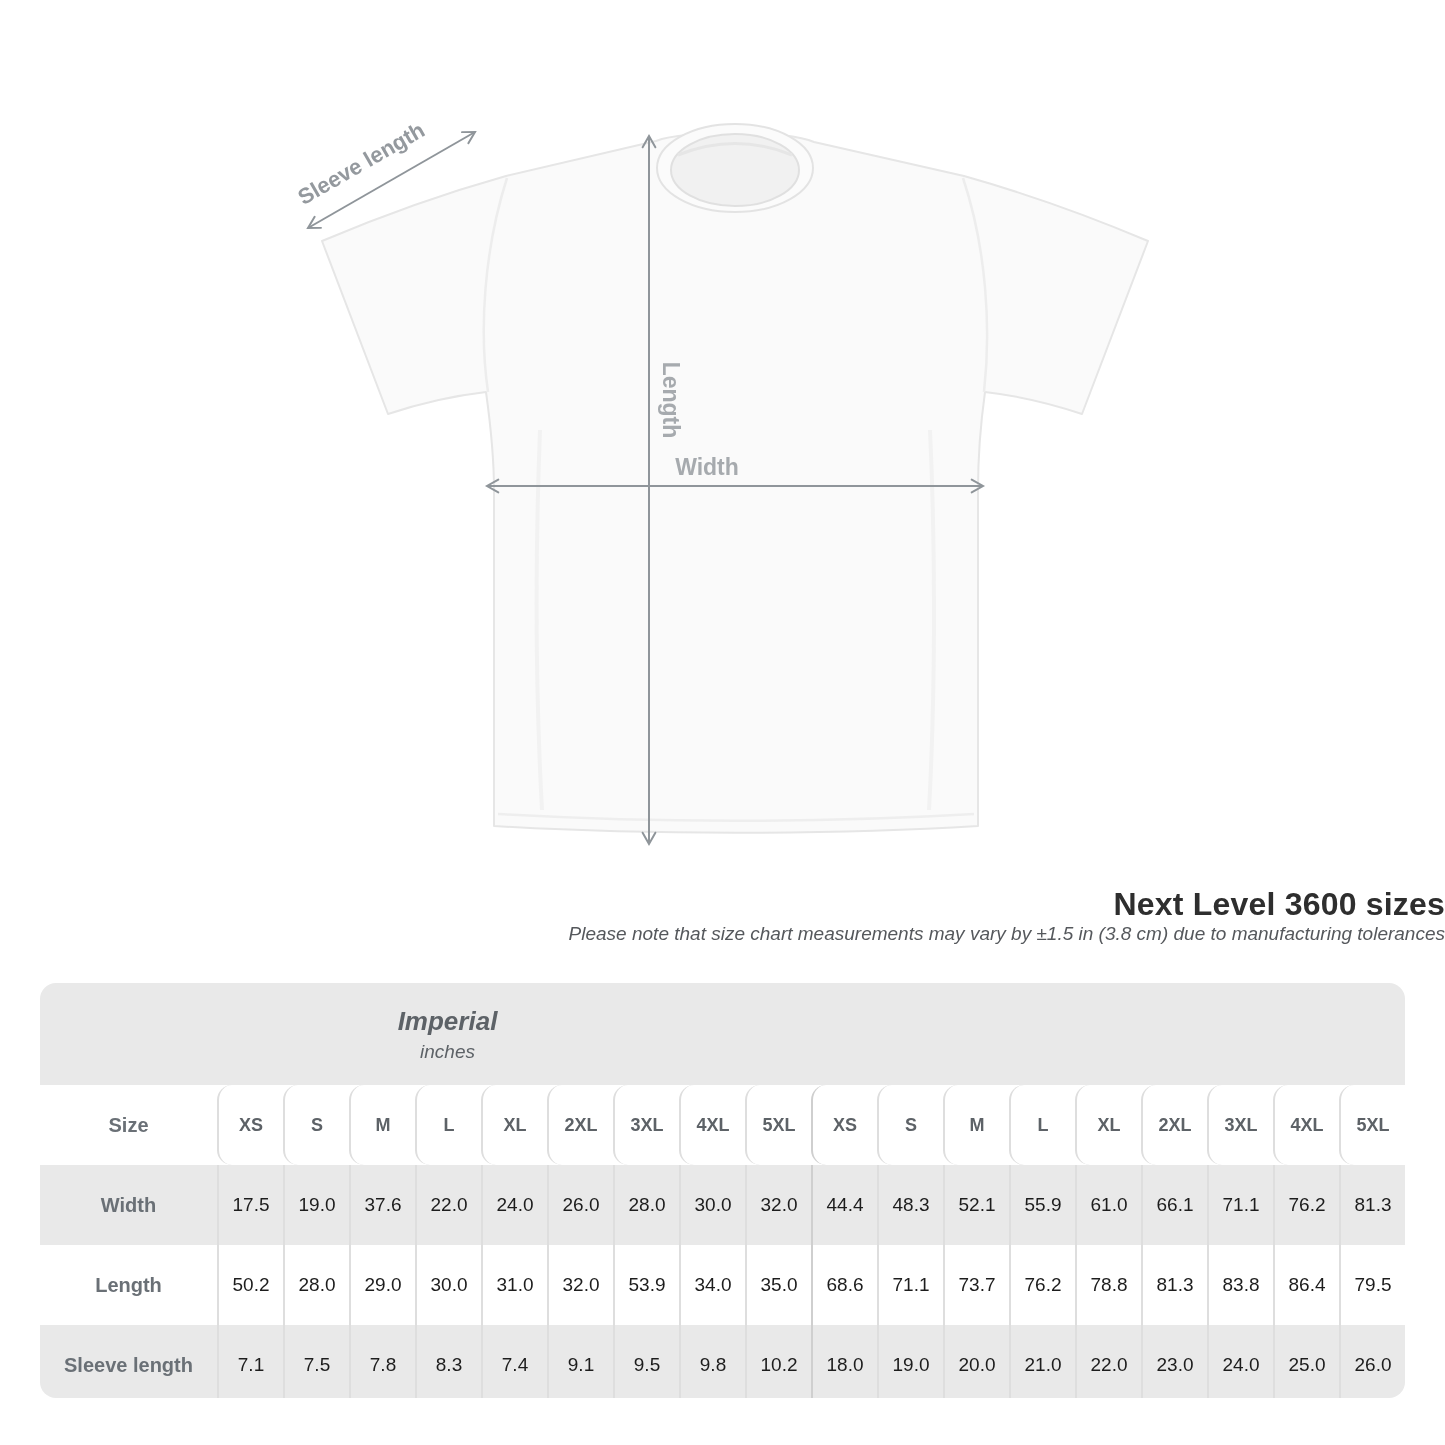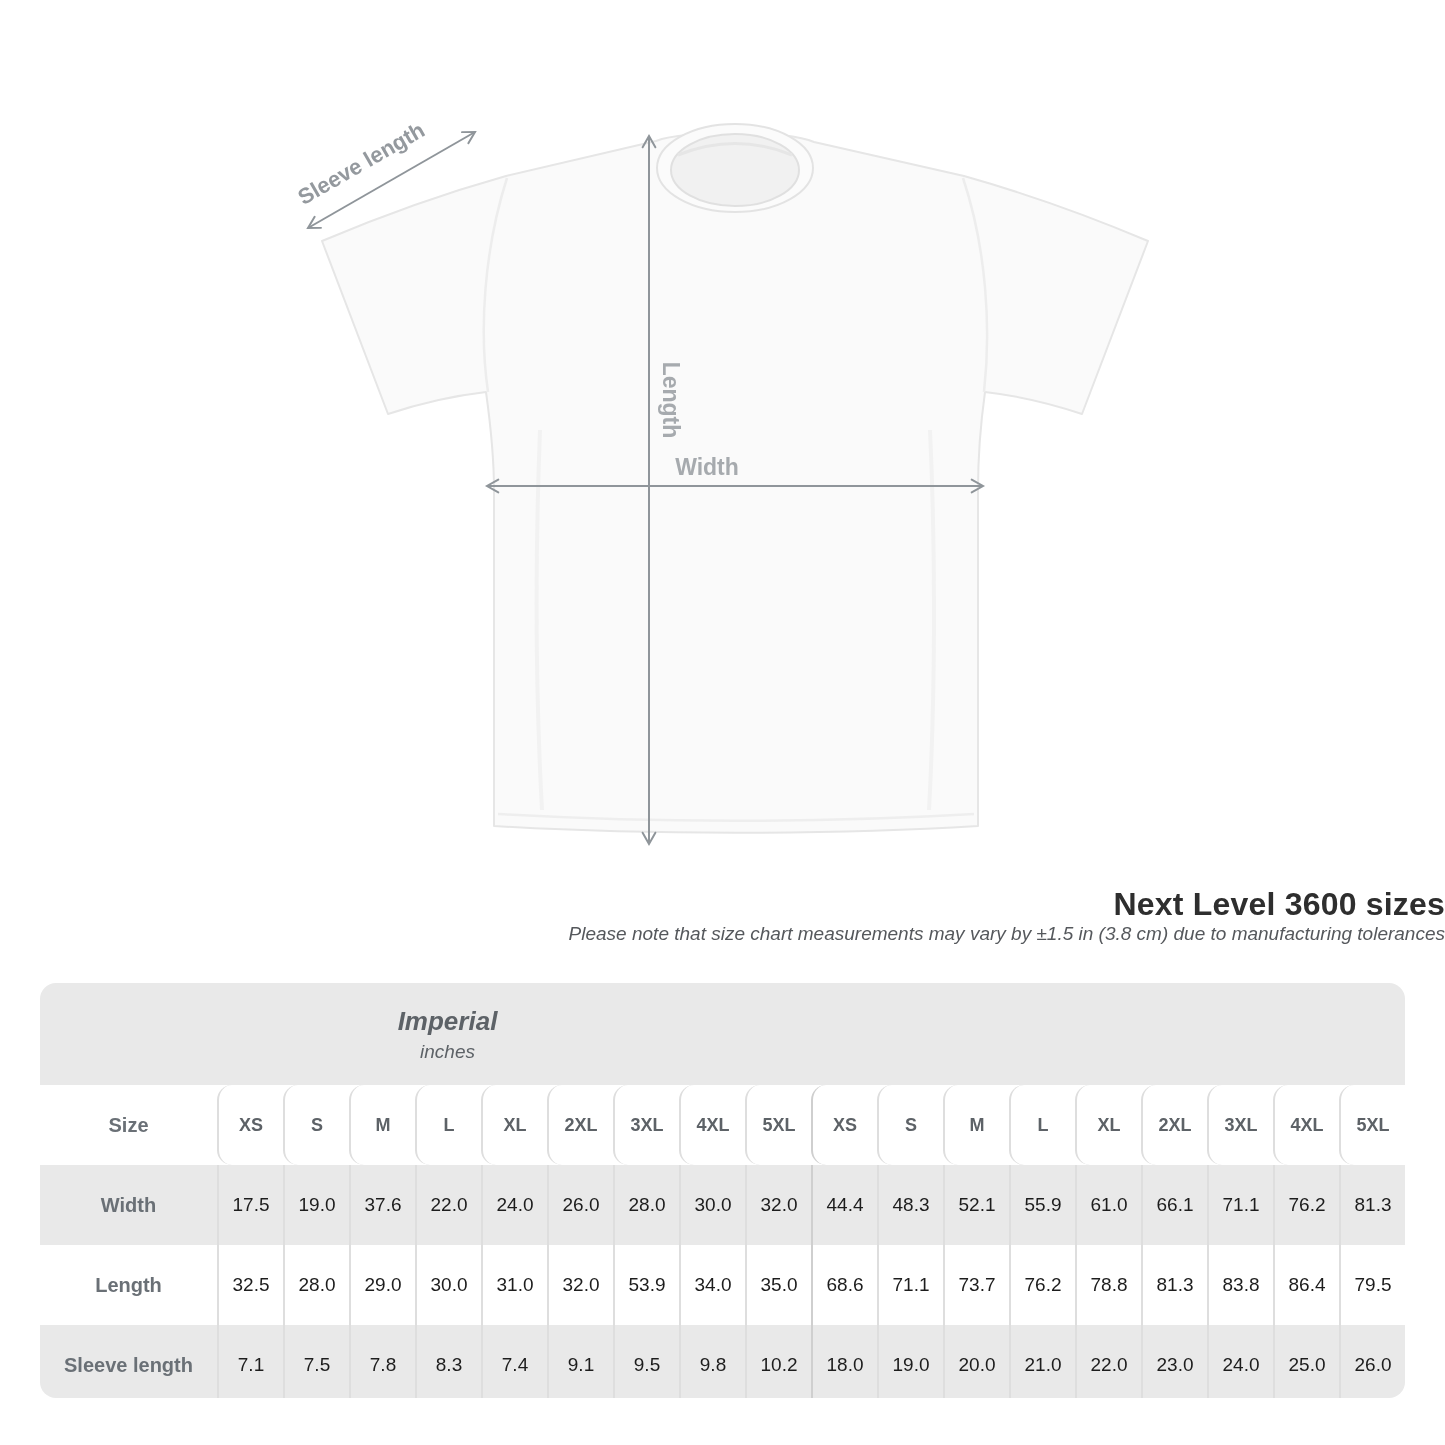--- a/index.html
+++ b/index.html
@@ -211,21 +211,21 @@
       <div class="cell val">55.9</div>
       <div class="cell val">61.0</div>
       <div class="cell val">66.1</div>
       <div class="cell val">71.1</div>
       <div class="cell val">76.2</div>
       <div class="cell val">81.3</div>
     </div>
 
   <div class="trow white">
     <div class="cell label">Length</div>
-  <div class="cell val">32.5</div>
+  <div class="cell val">50.2</div>
       <div class="cell val">28.0</div>
       <div class="cell val">29.0</div>
       <div class="cell val">30.0</div>
       <div class="cell val">31.0</div>
       <div class="cell val">32.0</div>
       <div class="cell val">53.9</div>
       <div class="cell val">34.0</div>
       <div class="cell val">35.0</div>
       <div class="cell val group-start">68.6</div>
       <div class="cell val">71.1</div>

